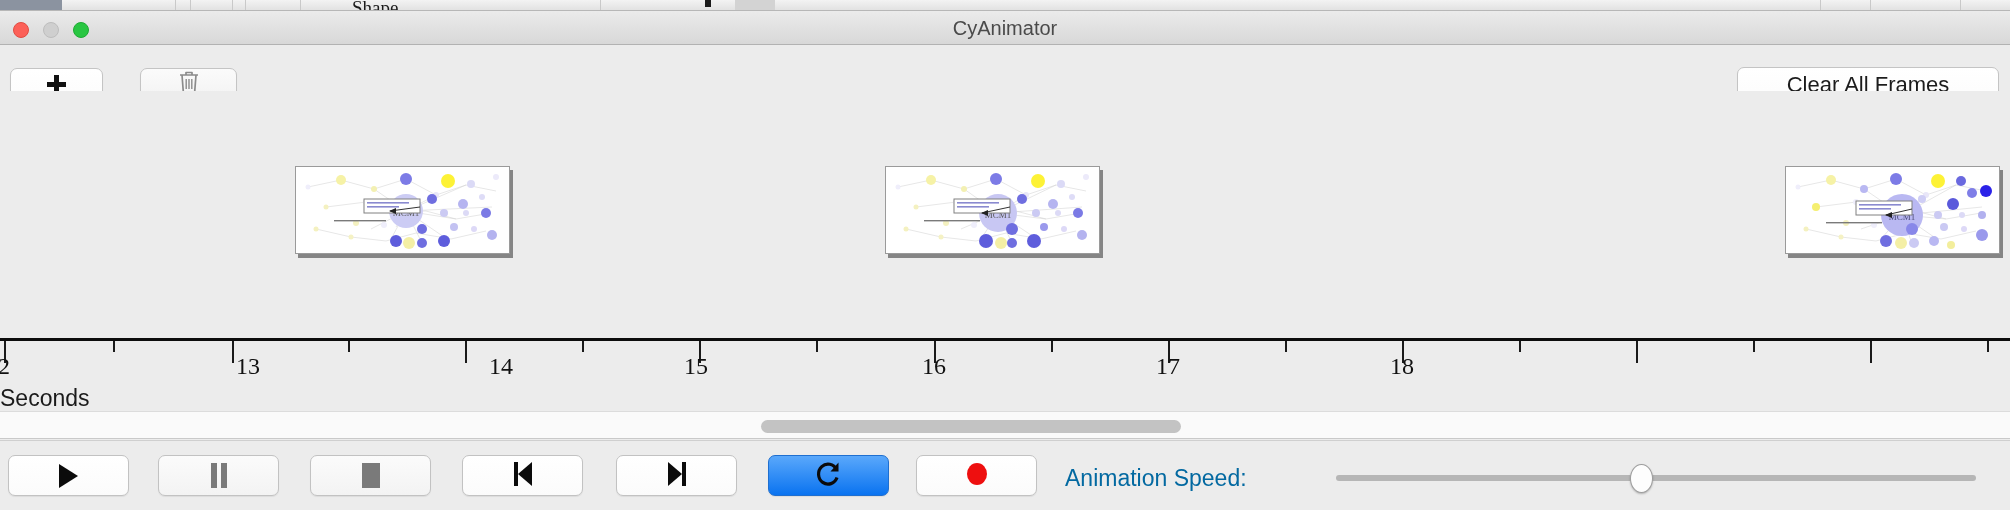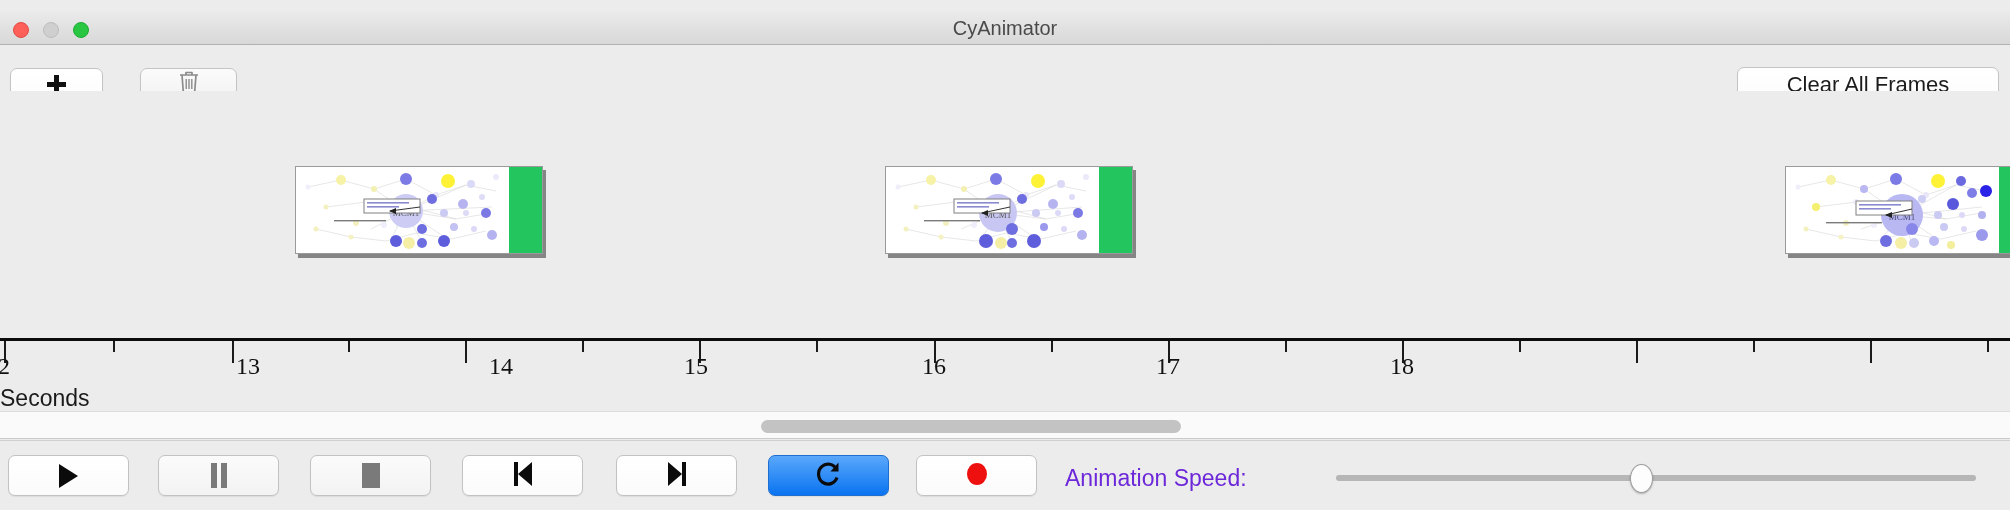--- a/index.html
+++ b/index.html
@@ -116,22 +116,22 @@
   .timeline-panel {
     position: absolute;
     left: 0; top: 91px;
     width: 2010px; height: 320px;
     background: #ececec;
     overflow: hidden;
   }
 
   .frame-thumb {
     position: absolute;
-    width: 248px; height: 88px;
-    background: #22c55e;
+    width: 215px; height: 88px;
+    background: #fef9c3;
     border: 1px solid #9a9a9a;
     box-shadow: 3px 4px 0 0 rgba(115,115,115,0.85);
     overflow: hidden;
   }
   .frame-thumb svg { display: block; }
 
   
   .axis-line {
     position: absolute;
     left: 0; top: 247px;
@@ -210,21 +210,21 @@
   #stop-btn     { left: 310px; width: 121px; }
   #prev-btn     { left: 462px; width: 121px; }
   #next-btn     { left: 616px; width: 121px; }
   #loop-btn     { left: 768px; width: 121px; }
   #record-btn   { left: 916px; width: 121px; }
 
   .speed-label {
     position: absolute;
     left: 1065px; top: 24px;
     font-size: 23px;
-    color: #6d28d9;
+    color: #0369a1;
     white-space: nowrap;
   }
   .slider-track {
     position: absolute;
     left: 1336px; top: 34px;
     width: 640px; height: 6px;
     background: #b6b6b6;
     border-radius: 3px;
   }
   .slider-knob {
@@ -250,20 +250,35 @@
   }
   .g-pause:before { left: 1px; }
   .g-pause:after  { right: 1px; }
   .g-stop { width: 18px; height: 25px; background: #7a7a7a; }
 </style>
 </head>
 <body>
 
 <div id="app">
 
+  <div class="bg-strip">
+    <div class="bg-tab" style="left:0; width:62px;"></div>
+    <div class="bg-seam" style="left:175px;"></div>
+    <div class="bg-seam" style="left:190px;"></div>
+    <div class="bg-seam" style="left:232px;"></div>
+    <div class="bg-seam" style="left:245px;"></div>
+    <div class="bg-seam" style="left:300px;"></div>
+    <div class="bg-seam" style="left:600px;"></div>
+    <div class="bg-tab" style="left:705px; width:6px; background:#1b1b1b; height:7px;"></div>
+    <div class="bg-tab" style="left:735px; width:40px; background:#d3d3d3;"></div>
+    <div class="bg-seam" style="left:1820px;"></div>
+    <div class="bg-seam" style="left:1870px;"></div>
+    <div class="bg-seam" style="left:1960px;"></div>
+    <div class="bg-text" style="left:352px;">Shape</div>
+  </div>
 
   <div class="titlebar">
     <div class="traffic tl-close"></div>
     <div class="traffic tl-min"></div>
     <div class="traffic tl-max"></div>
     <div class="win-title">CyAnimator</div>
   </div>
 
   <div class="toolbar">
     <div class="btn" id="add-frame-btn">

